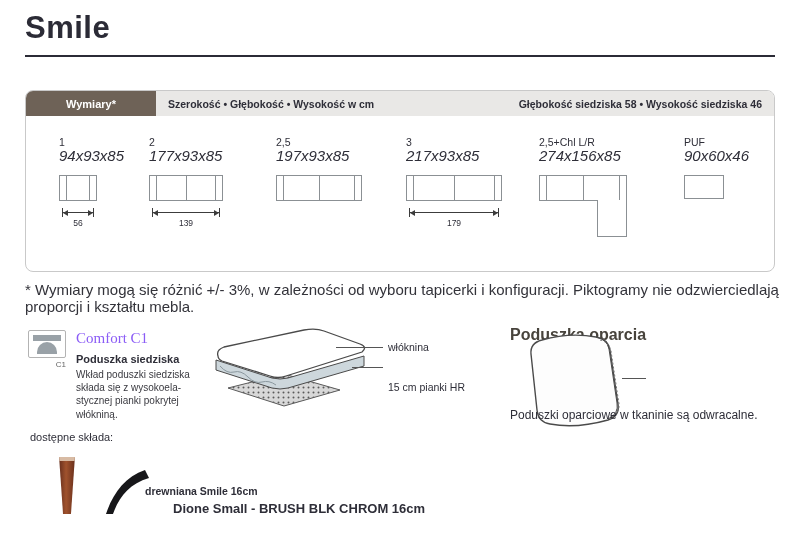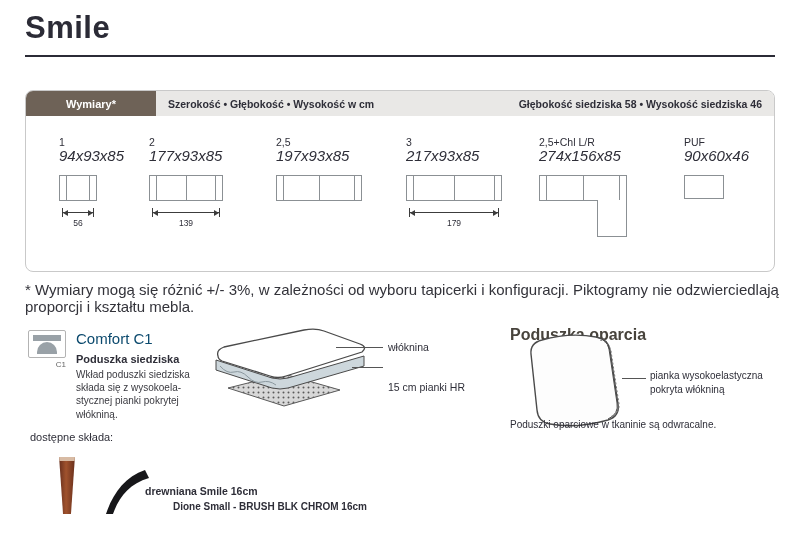--- a/index.html
+++ b/index.html
@@ -43,46 +43,46 @@
   .ah.l { left:1px; border-right:5px solid #3c3c3c; }
   .ah.r { right:1px; border-left:5px solid #3c3c3c; }
   .arrow-label { position:absolute; top:10px; width:100%; text-align:center; font-size:8.5px; color:#2e2e38; }
   .footnote { position:absolute; left:25px; top:281px; font-size:15px; color:#33333a; }
 
   
   .comfort-icon { position:absolute; left:28px; top:330px; width:38px; height:28px; border:1px solid #b3b3b3; border-radius:2px; background:#fff; }
   .comfort-icon .ci-top { position:absolute; left:4px; right:4px; top:4px; height:6px; background:#99a1a7; }
   .comfort-icon .ci-dome { position:absolute; left:8px; right:8px; bottom:3px; height:12px; background:#99a1a7; border-radius:14px 14px 0 0; }
   .comfort-icon-label { position:absolute; left:28px; top:360px; width:38px; text-align:right; font-size:8px; color:#666; }
-  .comfort-title { position:absolute; left:76px; top:330px; font-size:15px; color:#0c4a6e; }
+  .comfort-title { position:absolute; left:76px; top:330px; font-size:15px; color:#8b5cf6;font-family:Liberation Serif, serif; }
   .comfort-sub { position:absolute; left:76px; top:353px; font-size:11px; font-weight:bold; color:#2e2e38; }
   .comfort-desc { position:absolute; left:76px; top:368px; width:124px; font-size:10px; line-height:1.32; color:#3a3a40; }
   .seat-illustration { position:absolute; left:192px; top:326px; }
   .pointer { position:absolute; border-top:1px solid #555; }
   .line-fiber { left:336px; top:347px; width:47px; }
   .line-foam  { left:352px; top:367px; width:31px; }
   .fiber-label { position:absolute; left:388px; top:341px; font-size:10.5px; color:#2e2e38;text-align:right; }
   .foam-label  { position:absolute; left:388px; top:381px; font-size:10.5px; color:#2e2e38; }
 
   
   .back-title { position:absolute; left:510px; top:326px; font-size:16px; font-weight:bold; color:#47433c; }
   .back-illustration { position:absolute; left:512px; top:330px; }
   .line-back { left:622px; top:378px; width:24px; }
   .back-label { position:absolute; left:650px; top:369px; font-size:10px; line-height:1.35; color:#2e2e38; }
-  .back-note { position:absolute; left:510px; top:419px; font-size:10px; color:#2e2e38; }
+  .back-note { position:absolute; left:510px; top:408px; font-size:12px; color:#2e2e38; }
 
   
   .legs-title { position:absolute; left:30px; top:431px; font-size:11px; color:#2e2e38; }
   .leg-wood { position:absolute; left:58px; top:457px; width:18px; height:57px;
     background:linear-gradient(90deg,#5f2a1b,#a0522d 45%,#632c1a);
     clip-path:polygon(6% 0,94% 0,72% 100%,28% 100%); }
   .leg-wood::before { content:""; position:absolute; left:0; right:0; top:0; height:4px; background:#d8bba4; }
   .leg-metal { position:absolute; left:104px; top:466px; }
   .leg-label-1 { position:absolute; left:145px; top:485px; font-size:10.5px; font-weight:bold; color:#2e2e38; }
-  .leg-label-2 { position:absolute; left:145px; top:501px; font-size:10px; font-weight:bold; color:#2e2e38;padding-left:28px; }
+  .leg-label-2 { position:absolute; left:145px; top:501px; font-size:13px; font-weight:bold; color:#2e2e38;padding-left:28px; }
 </style>
 </head>
 <body>
 
 <div class="page">
 
   <div class="page-title">Smile</div>
   <div class="title-rule"></div>
 
   <div class="dim-panel">
@@ -202,24 +202,20 @@
   <div class="fiber-label">włóknina</div>
   <div class="foam-label">15 cm pianki HR</div>
 
   <div class="back-title">Poduszka oparcia</div>
   <svg class="back-illustration" width="130" height="100" viewBox="0 0 130 100">
     <path d="M30,10 Q58,2 84,7 Q96,9 98,20 L106,74 Q108,86 96,90 Q64,99 38,94 Q26,92 25,80 L19,24 Q18,13 30,10 Z" fill="#fdfdfd" stroke="#4a4a4a" stroke-width="1.4"></path>
     <path d="M84,7 Q95,9 97,19 L105,73 Q107,84 96,89" fill="none" stroke="#4a4a4a" stroke-width="1"></path>
     <path d="M88,10 Q97,12 99,21 L107,74 Q108,83 98,87" fill="none" stroke="#777" stroke-width="1" stroke-dasharray="2,2"></path>
   </svg>
   <div class="pointer line-back"></div>
-  <div class="back-label">
-    <div>pianka wysokoelastyczna</div>
-    <div>pokryta włókniną</div>
-  </div>
   <div class="back-note">Poduszki oparciowe w tkaninie są odwracalne.</div>
 
   <div class="legs-title">dostępne składa:</div>
   <div class="leg-wood"></div>
   <svg class="leg-metal" width="48" height="50" viewBox="0 0 48 50">
     <path d="M2,48 L9,48 C15,31 25,18 45,12 L41,4 C21,11 9,27 2,48 Z" fill="#17171a"></path>
   </svg>
   <div class="leg-label-1">drewniana Smile 16cm</div>
   <div class="leg-label-2">Dione Small - BRUSH BLK CHROM 16cm</div>
 

